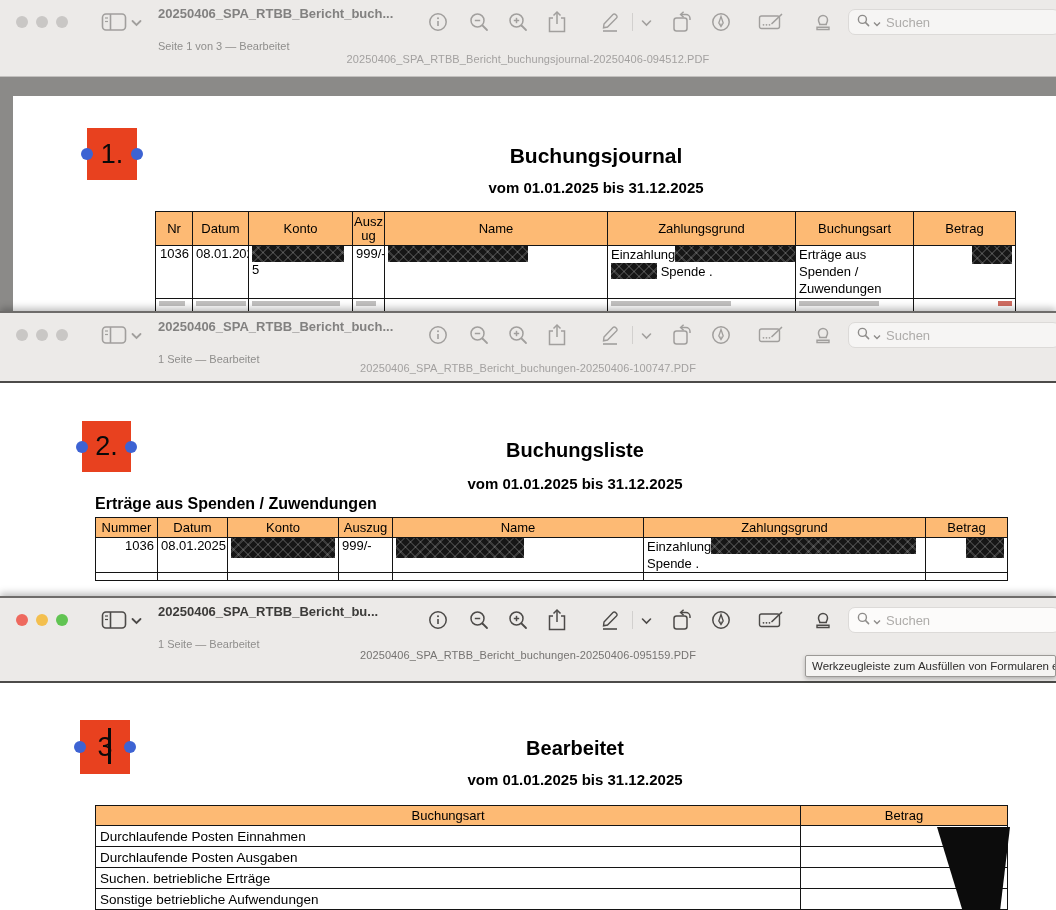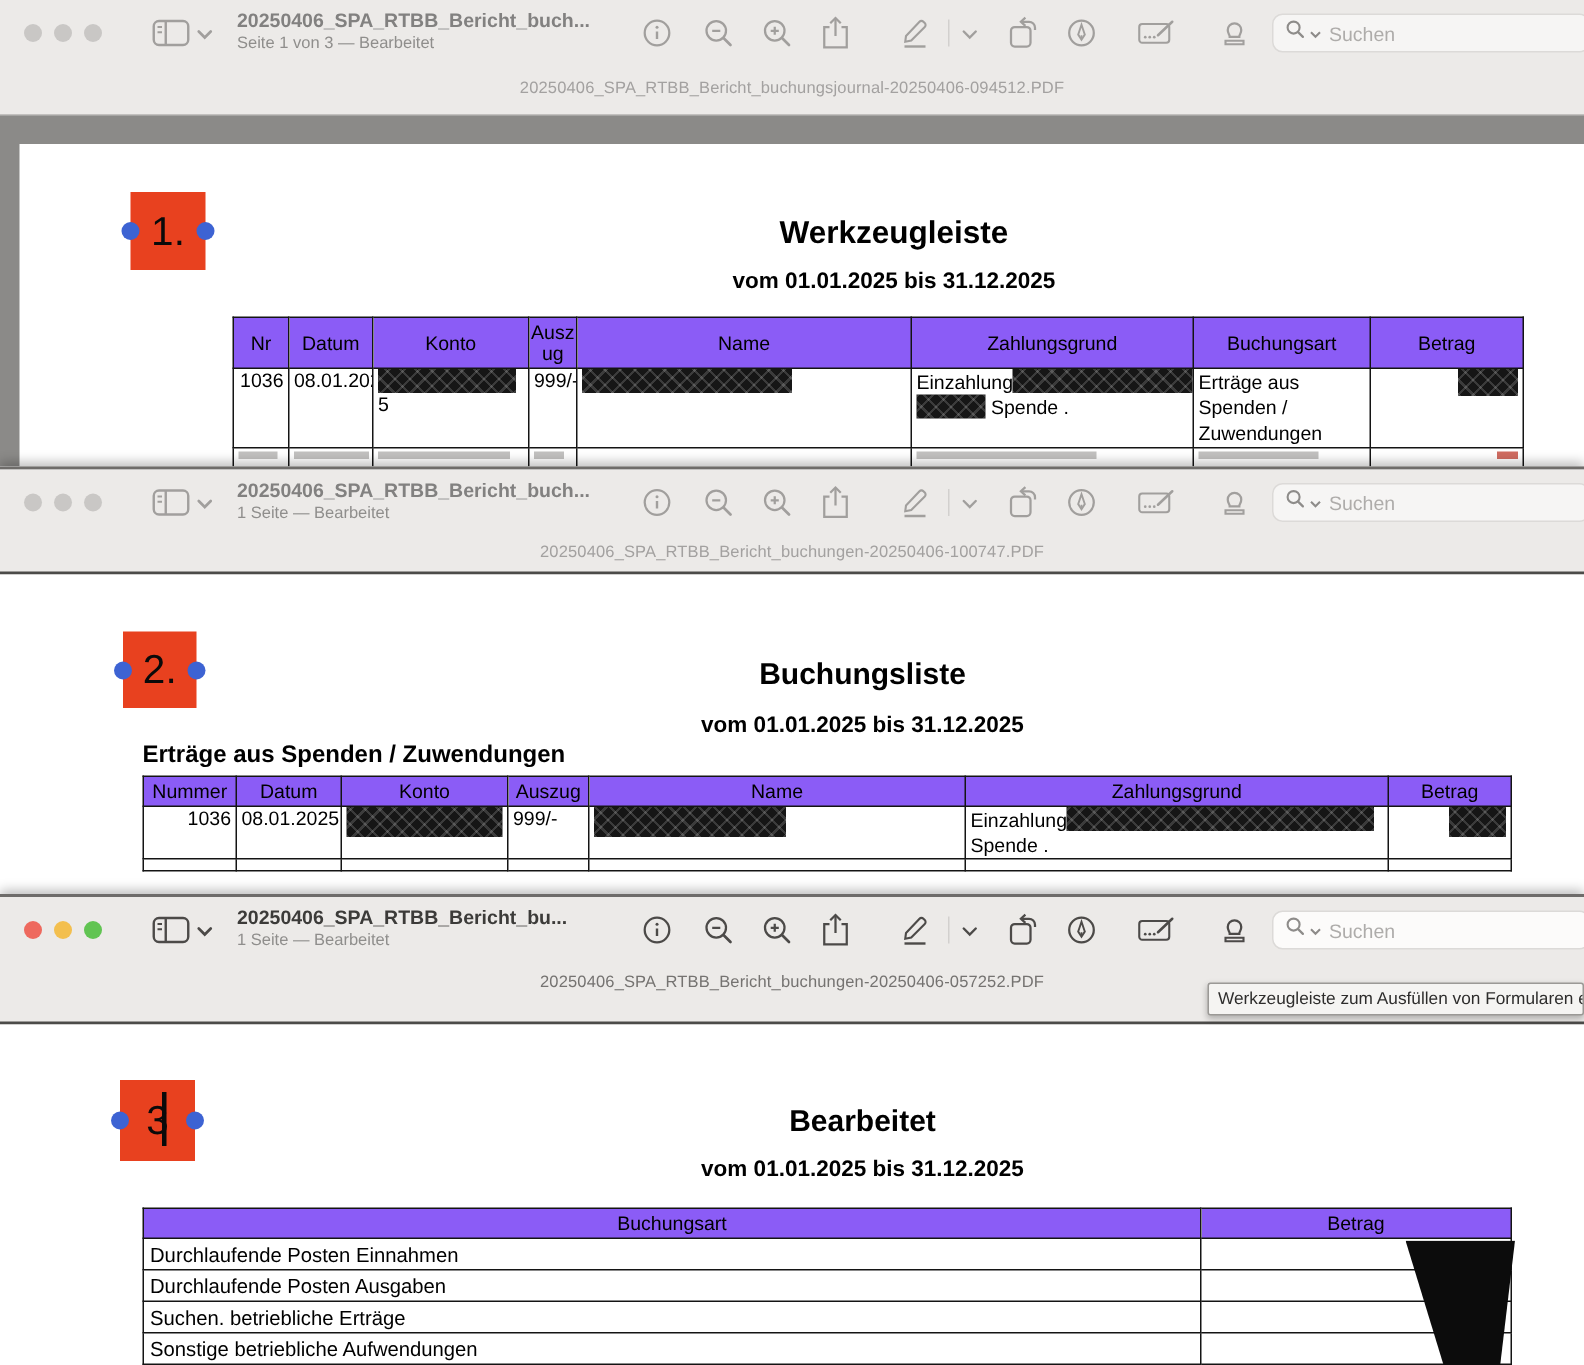--- a/index.html
+++ b/index.html
@@ -27,21 +27,21 @@
   .w3 .light.red{background:#ee695e}.w3 .light.yellow{background:#f3bf4e}.w3 .light.green{background:#61c452}
 
   
   .tb{position:absolute;color:#a19f9d}
   .w3 .tb{color:#4c4a48}
   .tb svg{display:block}
   .b-sidebar{left:101px;top:12px}
   .b-sbchev{left:131px;top:19px}
   .titlegroup{position:absolute;left:158px;top:6px;white-space:nowrap}
   .wtitle{font-size:13px;font-weight:bold;color:#828180}
-  .wsub{font-size:11px;color:#8f8e8c;margin-top:2px}
+  .wsub{font-size:11px;color:#8f8e8c;margin-top:19px}
   .w3 .wtitle{color:#3c3b39}
   .b-info{left:427px;top:11px}
   .b-zoomout{left:468px;top:11px}
   .b-zoomin{left:507px;top:11px}
   .b-share{left:547px;top:10px}
   .b-pen{left:598px;top:10px}
   .tdivider{position:absolute;left:632px;top:13px;width:1px;height:18px;background:#d2d0ce}
   .b-chev{left:641px;top:19px}
   .b-rotate{left:670px;top:10px}
   .b-markup{left:710px;top:11px}
@@ -76,21 +76,21 @@
 
   .doctitle{position:absolute;text-align:center;font-weight:bold;color:#000}
   .t-main{font-size:21px}
   .t-sub{font-size:15px}
   .sectionheading{position:absolute;font-weight:bold;font-size:16px;color:#000}
 
   
   .doctable{position:absolute;border-collapse:collapse;table-layout:fixed;font-size:13px;color:#000;
     border:1.5px solid #141414}
   .doctable th,.doctable td{border:1px solid #141414;padding:0 3px;vertical-align:top;overflow:hidden}
-  .doctable th{background:#8b5cf6;font-weight:normal;text-align:center;vertical-align:middle;padding:0 1px}
+  .doctable th{background:#fdba74;font-weight:normal;text-align:center;vertical-align:middle;padding:0 1px}
   .brk{word-break:break-all;line-height:1.05}
   .r{text-align:right}
   .line{line-height:17px;white-space:nowrap}
   .t1 th{height:33px}
   .t1 .datarow td{height:52px}
   .t1 .sliver td{height:10px}
   .t2 th{height:19px}
   .t2 .datarow td{height:34px}
   .t2 .sliver td{height:7px}
   .t3 th{height:19px}
@@ -218,21 +218,21 @@
       </div>
       <div class="filenamebar">20250406_SPA_RTBB_Bericht_buchungsjournal-20250406-094512.PDF</div>
     </div>
     <div class="docarea">
       <div class="page">
         <div class="marker" style="left:74px;top:32px;width:50px;height:52px">
           <span>1.</span>
           <span class="handle left"></span>
           <span class="handle right"></span>
         </div>
-        <div class="doctitle t-main" style="left:150px;top:48px;width:866px">Werkzeugleiste</div>
+        <div class="doctitle t-main" style="left:150px;top:48px;width:866px">Buchungsjournal</div>
         <div class="doctitle t-sub" style="left:150px;top:83px;width:866px">vom 01.01.2025 bis 31.12.2025</div>
         <table class="doctable t1" style="left:142px;top:115px;width:860px">
           <colgroup>
               <col style="width:37px">
               <col style="width:56px">
               <col style="width:104px">
               <col style="width:32px">
               <col style="width:223px">
               <col style="width:188px">
               <col style="width:118px">
@@ -540,21 +540,21 @@
           <span><svg width="13" height="13" viewBox="0 0 13 13">
                 <circle cx="5.4" cy="5.4" r="4" fill="none" stroke="currentColor" stroke-width="1.4"></circle>
                 <line x1="8.4" y1="8.4" x2="11.6" y2="11.6" stroke="currentColor" stroke-width="1.5" stroke-linecap="round"></line>
               </svg></span>
           <span><svg width="8" height="6" viewBox="0 0 8 6">
                 <polyline points="1,1.5 4,4.5 7,1.5" fill="none" stroke="currentColor" stroke-width="1.4"></polyline>
               </svg></span>
           <input type="text" placeholder="Suchen" style="">
         </div>
       </div>
-      <div class="filenamebar">20250406_SPA_RTBB_Bericht_buchungen-20250406-057252.PDF</div>
+      <div class="filenamebar">20250406_SPA_RTBB_Bericht_buchungen-20250406-095159.PDF</div>
     </div>
     <div class="tooltip">Werkzeugleiste zum Ausfüllen von Formularen e</div>
     <div class="page">
       <div class="marker" style="left:80px;top:37px;width:50px;height:54px">
         <span>3</span>
         <span class="caret"></span>
         <span class="handle left"></span>
         <span class="handle right"></span>
       </div>
       <div class="doctitle t-main" style="left:140px;top:54px;width:870px;font-size:20px">Bearbeitet</div>

